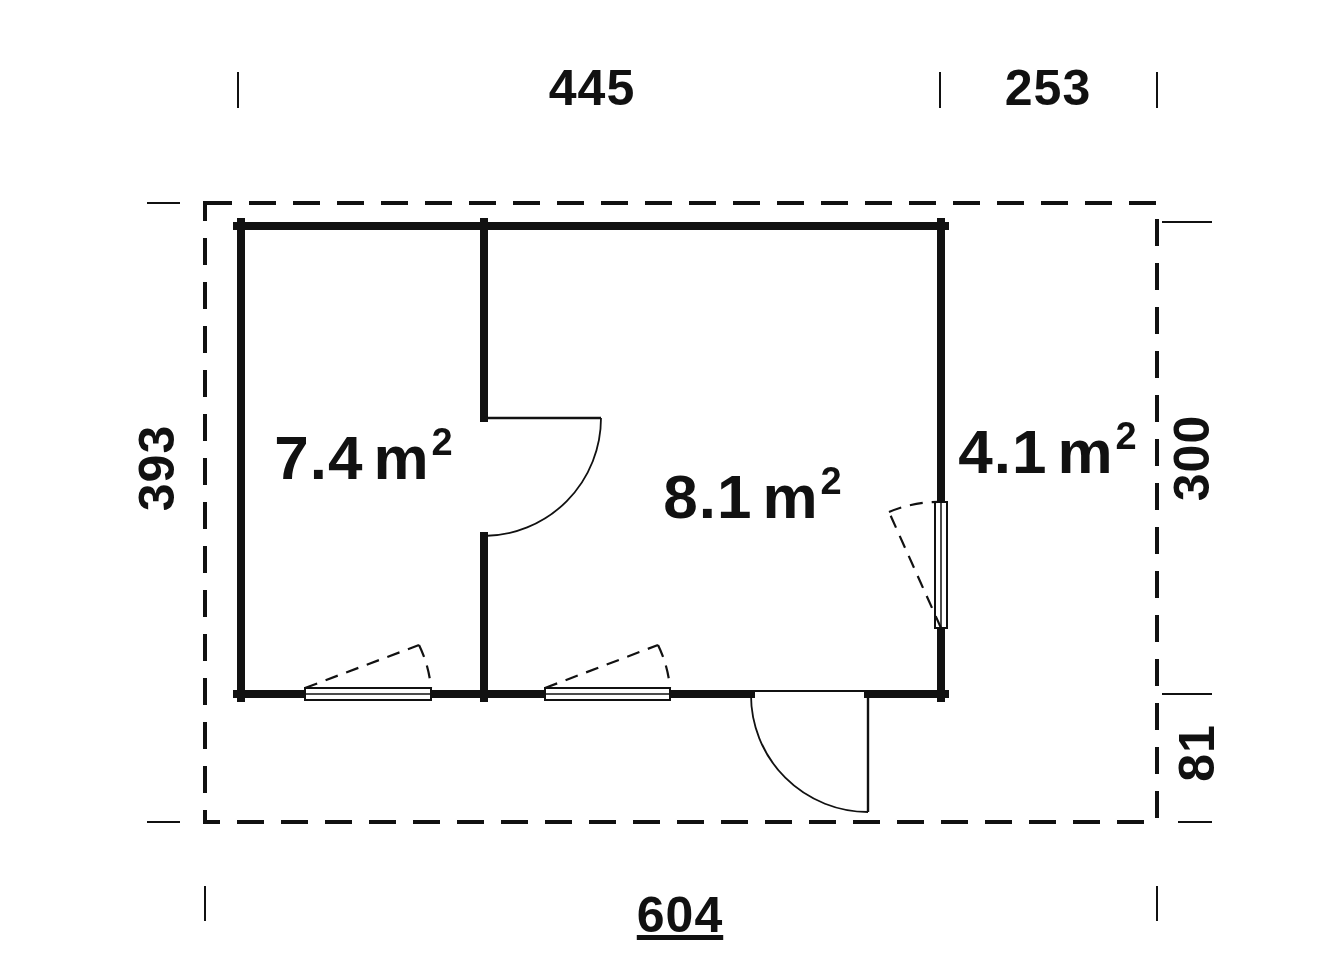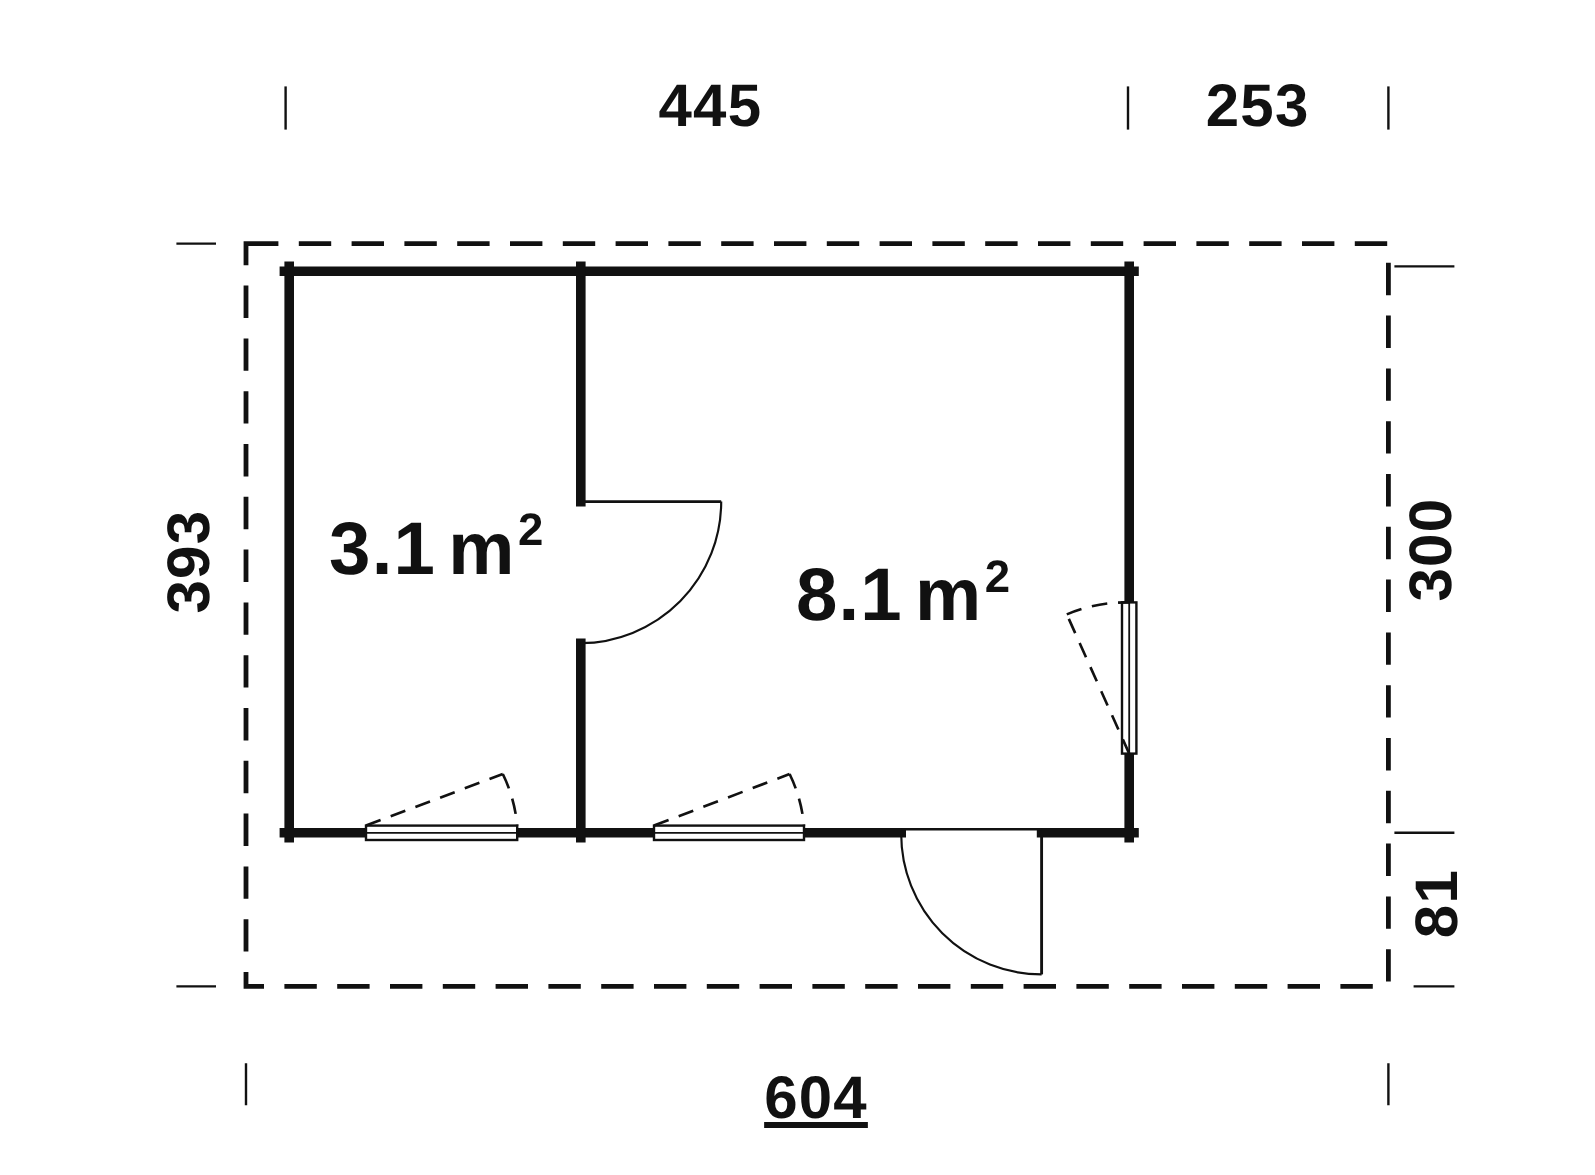--- a/index.html
+++ b/index.html
@@ -128,21 +128,24 @@
 
   <div class="label dim-label vertical" style="left:157px; top:468px;">393</div>
 
   <div class="label dim-label vertical" style="left:1192px; top:458px;">300</div>
 
   <div class="label dim-label vertical" style="left:1197px; top:753px;">81</div>
 
   <div class="label dim-label" style="left:680px; top:915px;text-decoration:underline;">604</div>
 
   <div class="label room-label" style="left:364px; top:458px;">
-    <span>3.1</span><span class="unit">m</span><span class="sup">2</span>
+    <span>7.4</span><span class="unit">m</span><span class="sup">2</span>
   </div>
 
   <div class="label room-label" style="left:753px; top:457px;margin-top:40px;">
     <span>8.1</span><span class="unit">m</span><span class="sup">2</span>
   </div>
 
+  <div class="label room-label" style="left:1048px; top:452px;">
+    <span>4.1</span><span class="unit">m</span><span class="sup">2</span>
+  </div>
 
 </div>
 
 </body></html>

